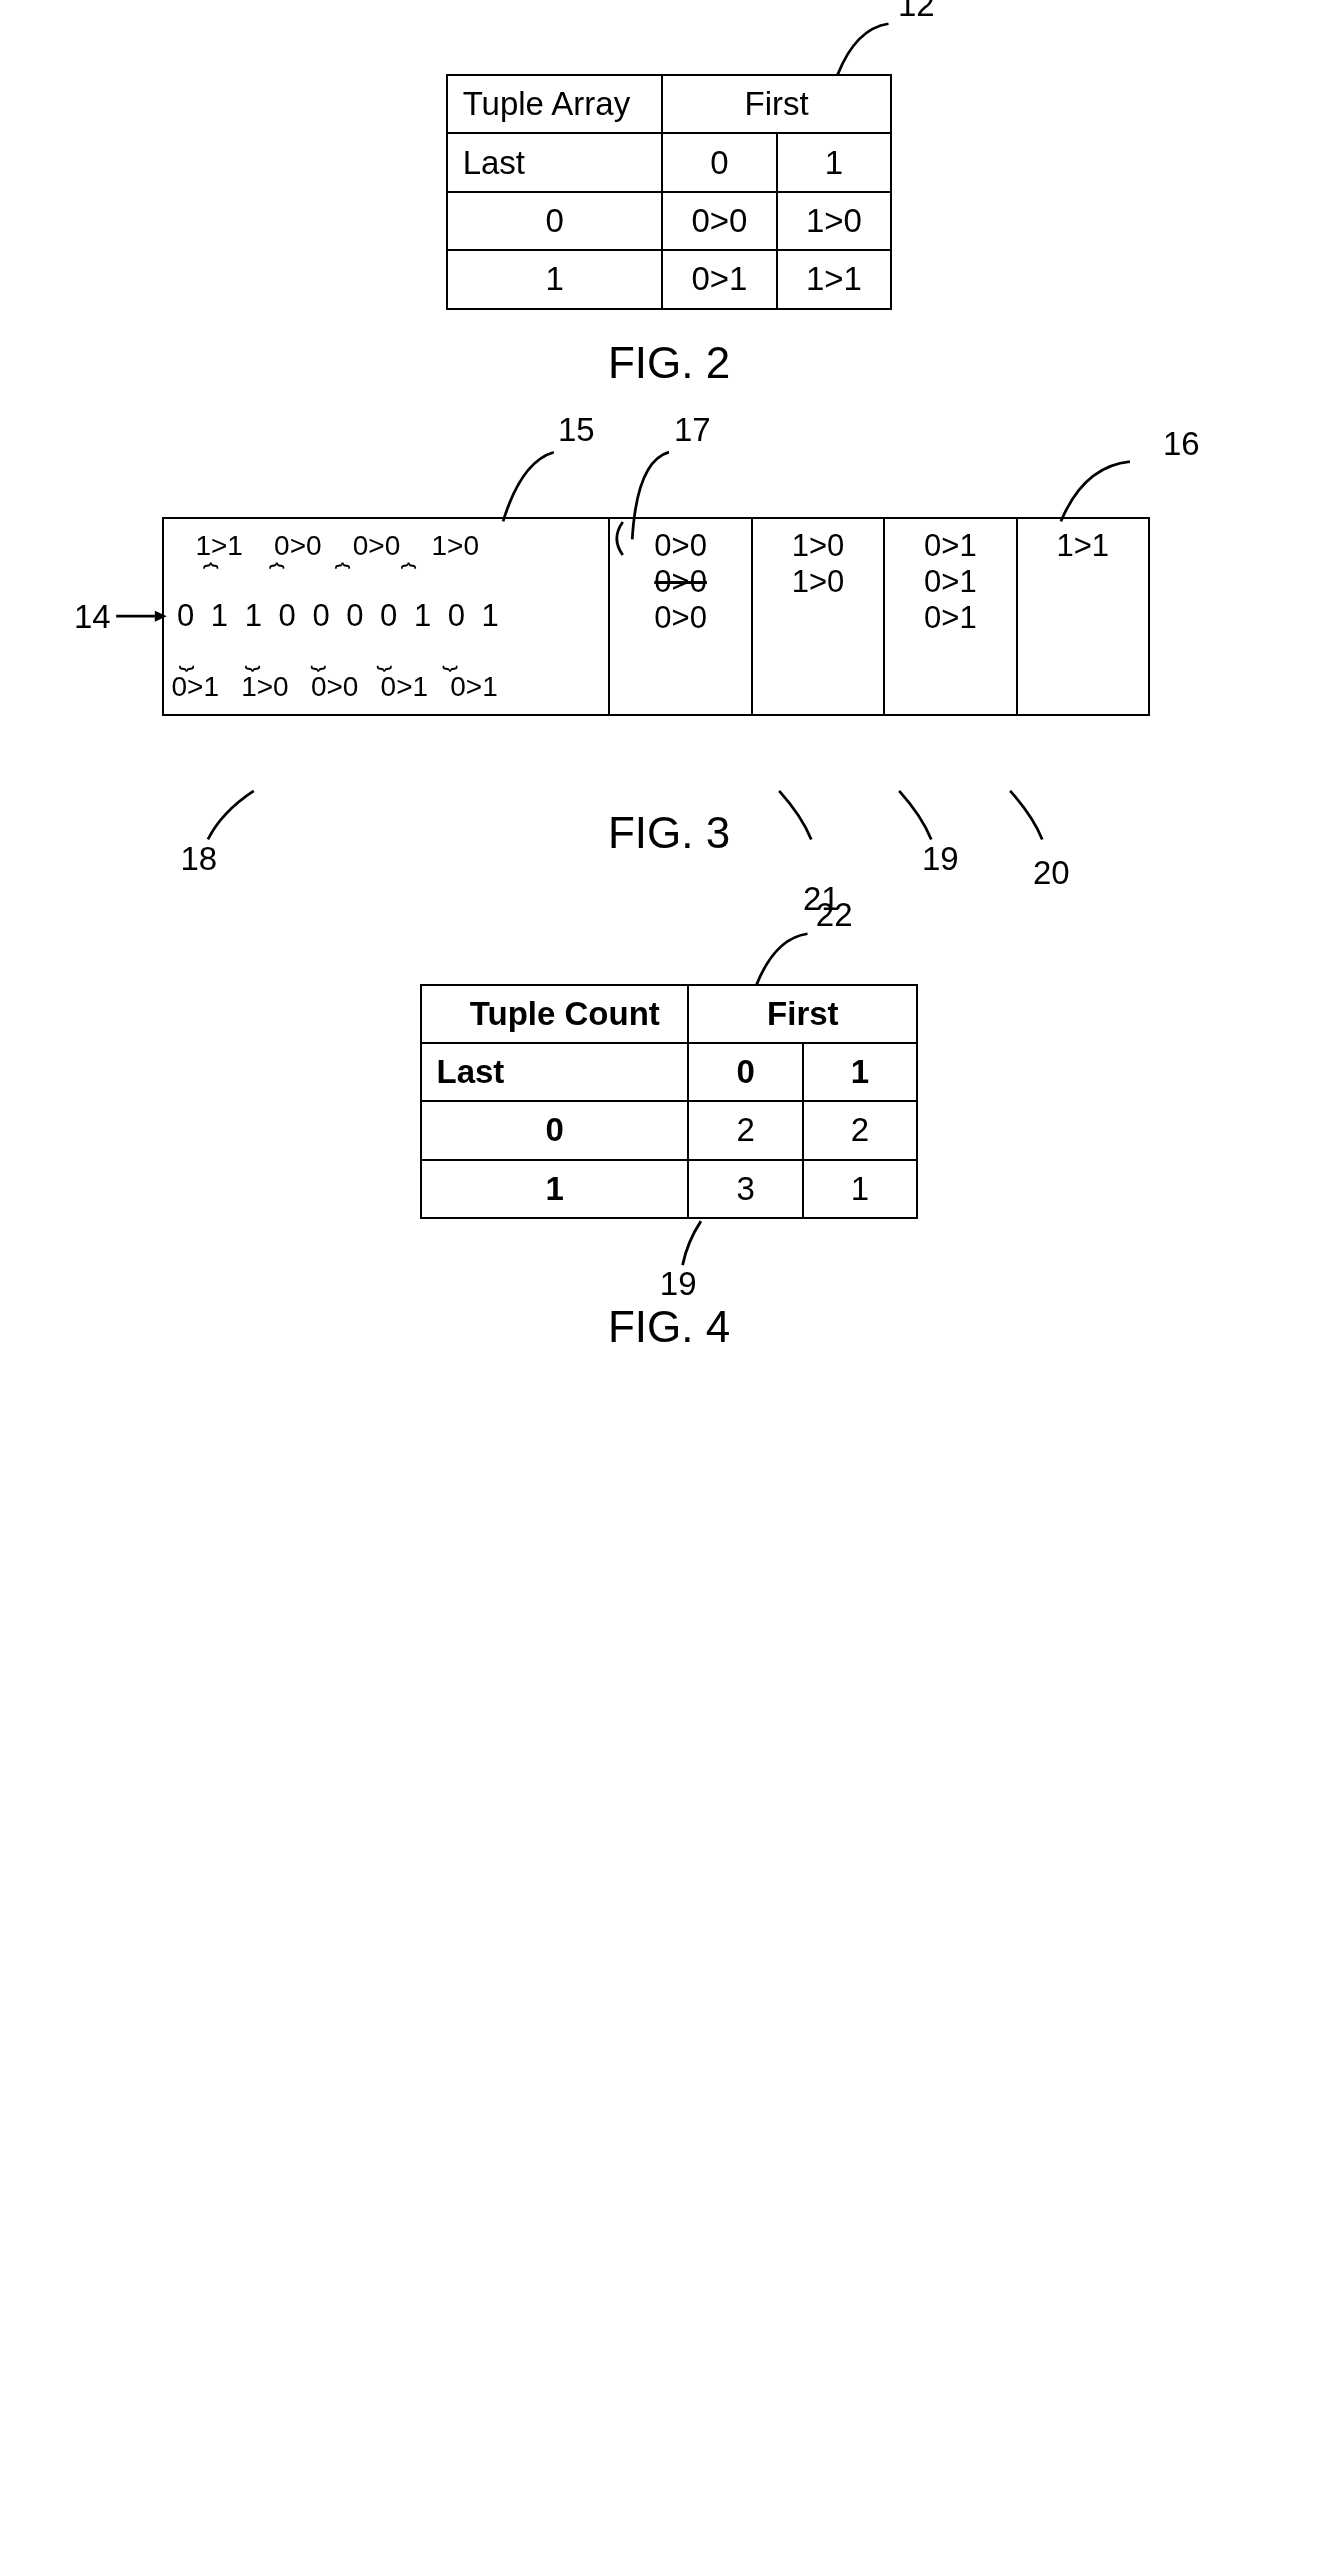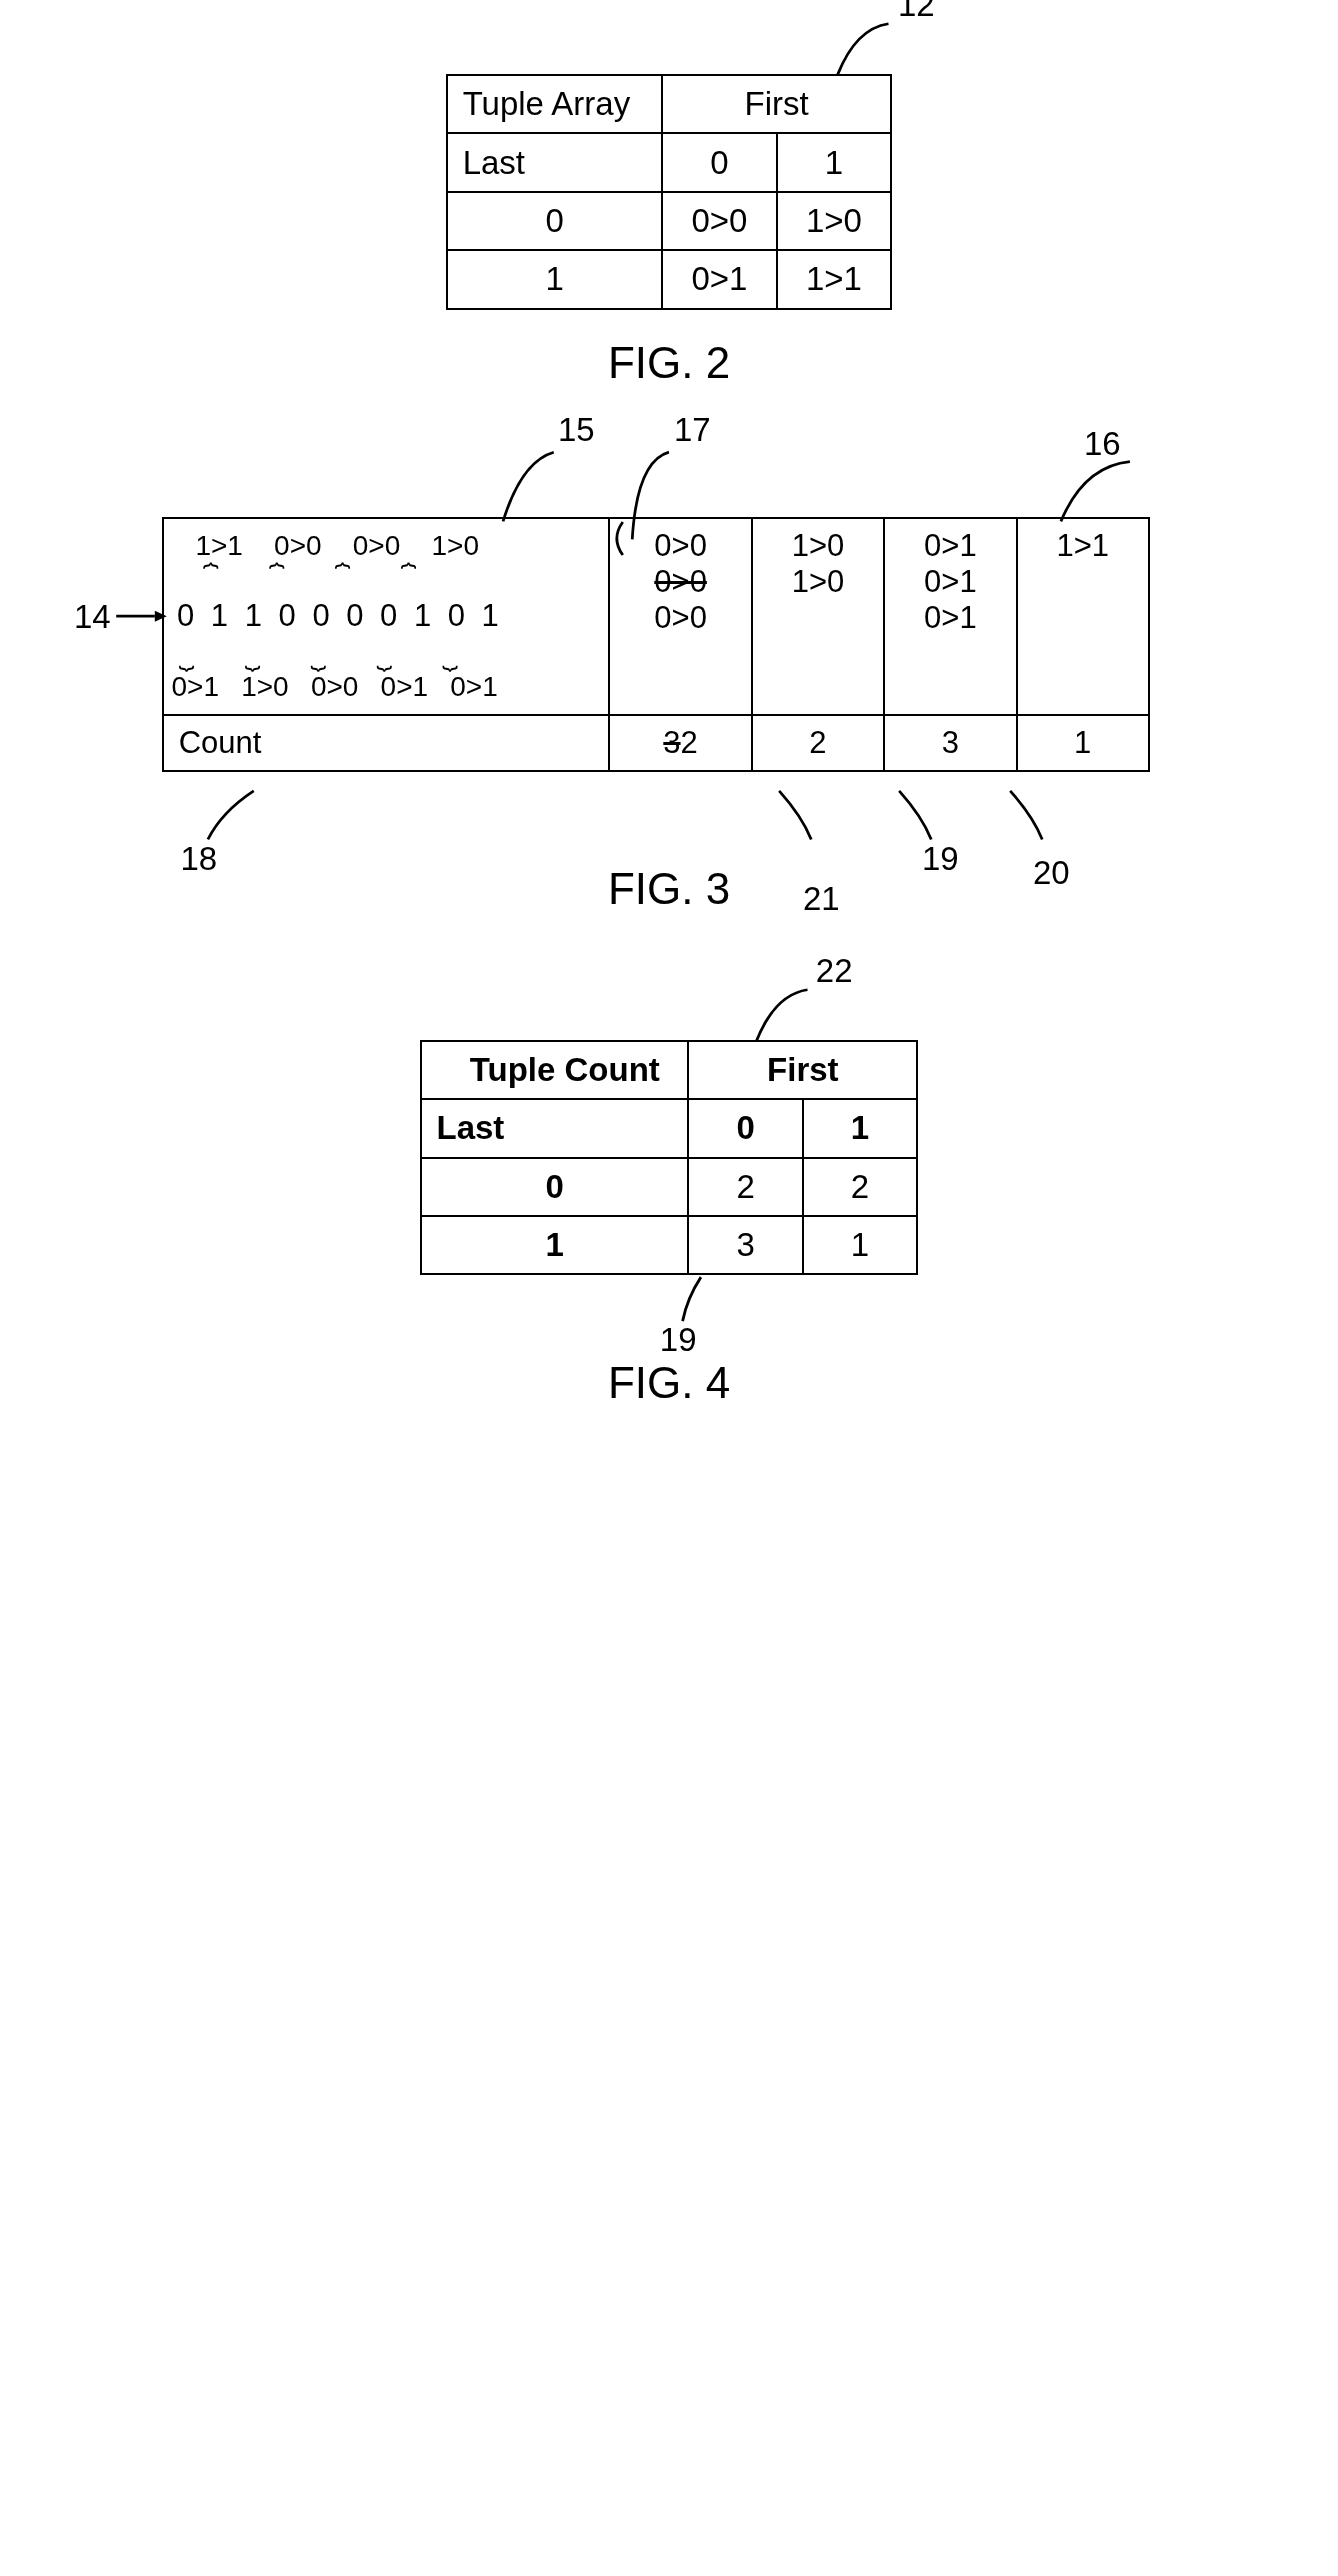--- a/index.html
+++ b/index.html
@@ -109,21 +109,21 @@
     <div class="callout" style="left:396px; top:-106px;">15</div>
 
     <svg style="left:447px; top:-74px; width:74px; height:101px;" viewBox="0 0 80 110" width="74" height="101">
       <path class="stroke" d="M25,105 Q30,20 65,10"></path>
     </svg>
     <div class="callout" style="left:512px; top:-106px;">17</div>
 
     <svg style="left:894px; top:-60px; width:111px; height:69px;" viewBox="0 0 120 75" width="111" height="69">
       <path class="stroke" d="M5,70 Q30,10 80,5"></path>
     </svg>
-    <div class="callout" style="left:922px; top:-92px;">16</div>
+    <div class="callout" style="left:1001px; top:-92px;">16</div>
 
     <div class="callout" style="left:-88px; top:81px;">14</div>
     <svg style="left:-46px; top:90px; width:51px; height:18.4px;" viewBox="0 0 55 20" width="51" height="18.4">
       <line class="stroke" x1="0" y1="10" x2="42" y2="10"></line>
       <polygon points="42,4 55,10 42,16" fill="#000"></polygon>
     </svg>
 
     <table class="fig3-table">
       <tbody>
           <tr>
@@ -181,29 +181,20 @@
         </td>
         <td class="col-mid">
           <div>0&gt;1</div>
           <div>0&gt;1</div>
           <div>0&gt;1</div>
         </td>
         <td class="col-mid">
           <div>1&gt;1</div>
         </td>
       </tr>
-      <tr>
-        <td class="left-align">Count</td>
-        <td>
-          <span class="strike">3</span><span>2</span>
-        </td>
-        <td>2</td>
-        <td>3</td>
-        <td>1</td>
-      </tr>
     </tbody>
       </table>
 
     <svg style="left:41px; top:272px; width:74px; height:55px;" viewBox="0 0 80 60" width="74" height="55">
       <path class="stroke" d="M55,2 Q20,25 5,55"></path>
     </svg>
     <div class="callout" style="left:18.4px; top:323px;">18</div>
 
     <svg style="left:608px; top:272px; width:55px; height:55px;" viewBox="0 0 60 60" width="55" height="55">
       <path class="stroke" d="M10,2 Q35,30 45,55"></path>

